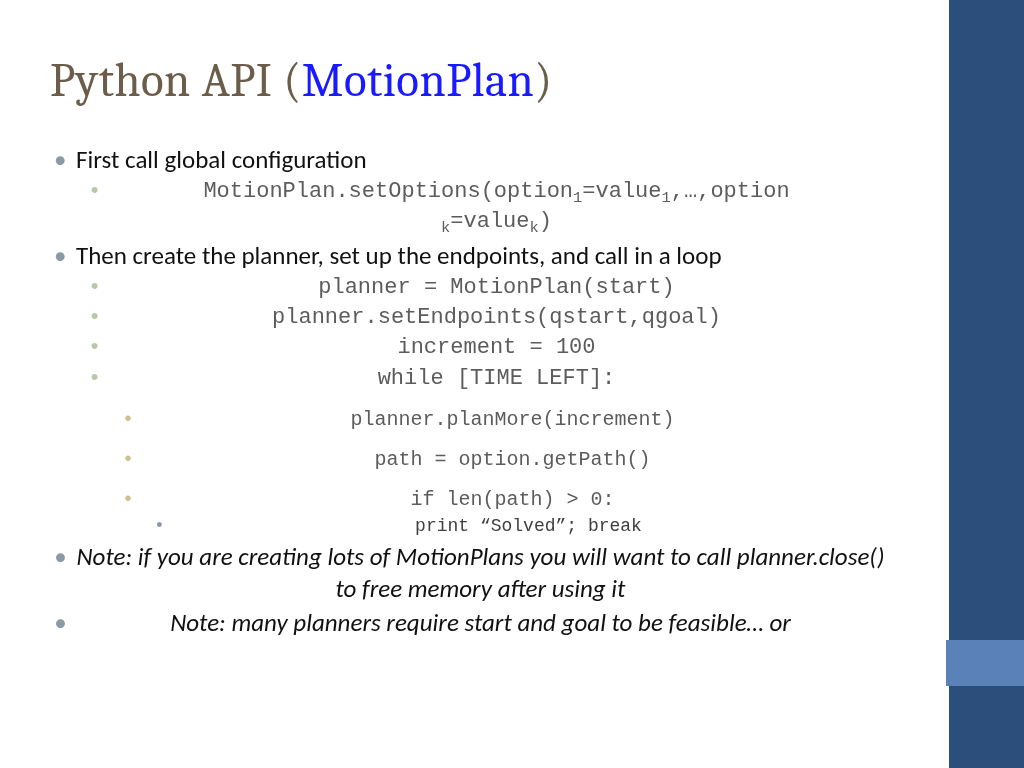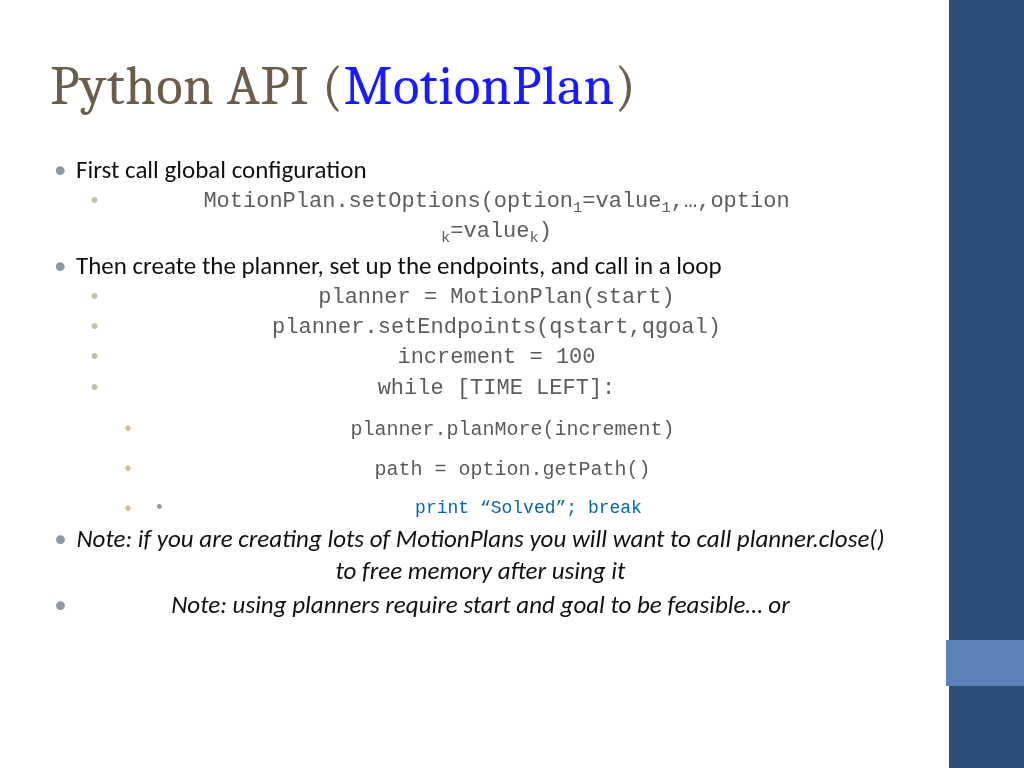--- a/index.html
+++ b/index.html
@@ -23,38 +23,38 @@
     background: #2b4e7a;
   }
   .stripe-light {
     position: absolute;
     right: 0; top: 640px;
     width: 78px; height: 46px;
     background: #5a82b8;
   }
   .title {
     font-family: "Cambria", Georgia, serif;
-    font-size: 55px;
+    font-size: 47px;
     font-weight: 400;
     color: #6b5d4a;
     margin-bottom: 36px;
     letter-spacing: 0.5px;
   }
   .title .link { color: #1a1aff; }
   ul { list-style: none; }
   .l1 > li { position: relative; padding-left: 26px; margin-bottom: 2px; font-size: 25px; line-height: 1.28; color: #111; }
   .l1 > li::before { content: "•"; position: absolute; left: 4px; top: 0; color: #8c9aa6; font-size: 25px; }
   .l2 { margin-top: 1px; margin-left: 8px; }
   .l2 > li { position: relative; padding-left: 24px; font-size: 22px; line-height: 1.38; color: #5c5c5c; font-family: "Courier New", monospace; text-align: center; }
   .l2 > li::before { content: "•"; position: absolute; left: 4px; top: 0; color: #b9c7a9; font-size: 22px; }
   .l3 { margin-left: 10px; }
   .l3 > li { position: relative; padding-left: 22px; font-size: 20px; line-height: 1.4; color: #5c5c5c; font-family: "Courier New", monospace; margin-top: 12px; }
   .l3 > li::before { content: "•"; position: absolute; left: 4px; top: 0; color: #cfc08e; font-size: 20px; }
   .l4 { margin-left: 10px; }
-  .l4 > li { position: relative; padding-left: 22px; font-size: 18px; line-height: 1.4; color: #0369a1; font-family: "Courier New", monospace; }
+  .l4 > li { position: relative; padding-left: 22px; font-size: 18px; line-height: 1.4; color: #404040; font-family: "Courier New", monospace; }
   .l4 > li::before { content: "•"; position: absolute; left: 4px; top: 0; color: #8c9aa6; font-size: 18px; }
   .ital { font-style: italic; text-align: center; }
   sub { font-size: 0.7em; vertical-align: sub; line-height: 0; font-family: "Courier New", monospace; }
 </style>
 </head>
 <body>
 
 <div class="stripe-dark"></div>
 <div class="stripe-light"></div>
 
@@ -72,26 +72,26 @@
     </li>
     <li><span>Then create the planner, set up the endpoints, and call in a loop</span>
       <ul class="l2">
         <li>planner = MotionPlan(start)</li>
         <li>planner.setEndpoints(qstart,qgoal)</li>
         <li>increment = 100</li>
         <li><span>while [TIME LEFT]:</span>
           <ul class="l3">
             <li>planner.planMore(increment)</li>
             <li>path = option.getPath()</li>
-            <li>
+            <li><span>if len(path) &gt; 0:</span>
               <ul class="l4">
                 <li>print “Solved”; break</li>
               </ul>
             </li>
           </ul>
         </li>
       </ul>
     </li>
     <li class="ital">Note: if you are creating lots of MotionPlans you will want to call planner.close() to free memory after using it</li>
-    <li class="ital">Note: using planners require start and goal to be feasible… or</li>
+    <li class="ital">Note: many planners require start and goal to be feasible… or</li>
   </ul>
 
 </div>
 
 </body></html>

